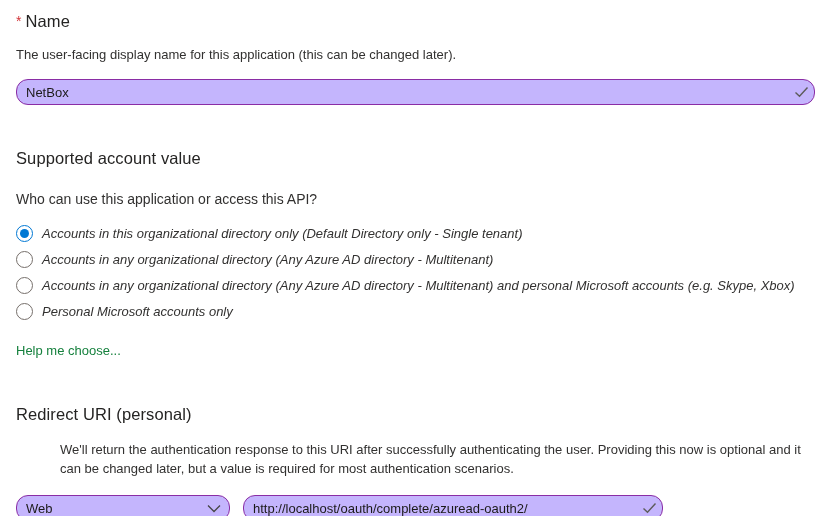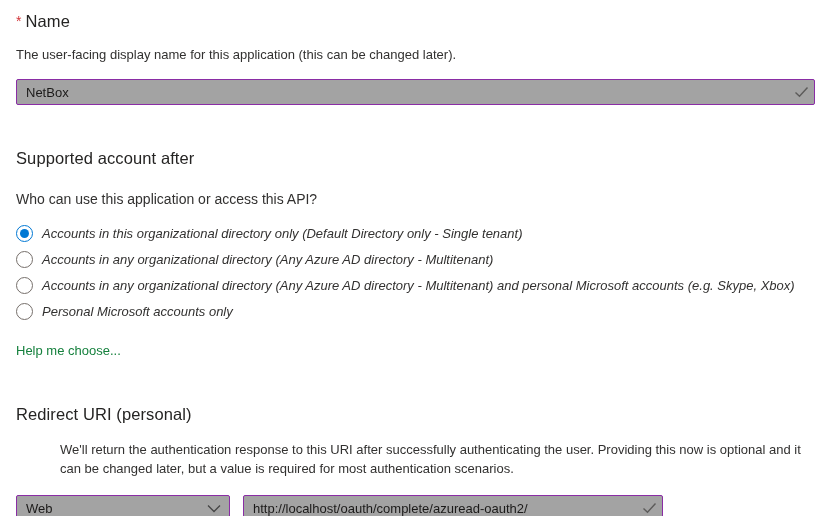--- a/index.html
+++ b/index.html
@@ -25,22 +25,22 @@
     color: #323130;
     line-height: 19px;
     max-width: 796px;
   }
 
   
   .text-input {
     position: relative;
     height: 26px;
     border: 1.5px solid #8a2da5;
-    border-radius: 2px;
-    background: #a3a3a3;
+    border-radius: 12px;
+    background: #c4b5fd;
     display: flex;
     align-items: center;
   }
   .text-input .value {
     font-size: 13px;
     color: #1b1a19;
     padding-left: 9px;
     flex: 1;
     white-space: nowrap;
     overflow: hidden;
@@ -125,21 +125,21 @@
   <div class="text-input name-input">
     <span class="value">NetBox</span>
     <span class="input-icon">
       <svg width="15" height="12" viewBox="0 0 15 12">
           <polyline points="1.5,6.5 5.5,10.2 13.5,1.5" fill="none" stroke="#5c5b5a" stroke-width="1.4"></polyline>
         </svg>
     </span>
   </div>
 
   
-  <div class="section-title sat-title">Supported account after</div>
+  <div class="section-title sat-title">Supported account value</div>
   <div class="desc sat-question">Who can use this application or access this API?</div>
 
   <div class="radio-group">
     <div class="radio-row selected">
       <span class="radio-circle">
           <span class="radio-dot"></span>
         </span>
       <span class="radio-label">Accounts in this organizational directory only (Default Directory only - Single tenant)</span>
     </div>
     <div class="radio-row">

